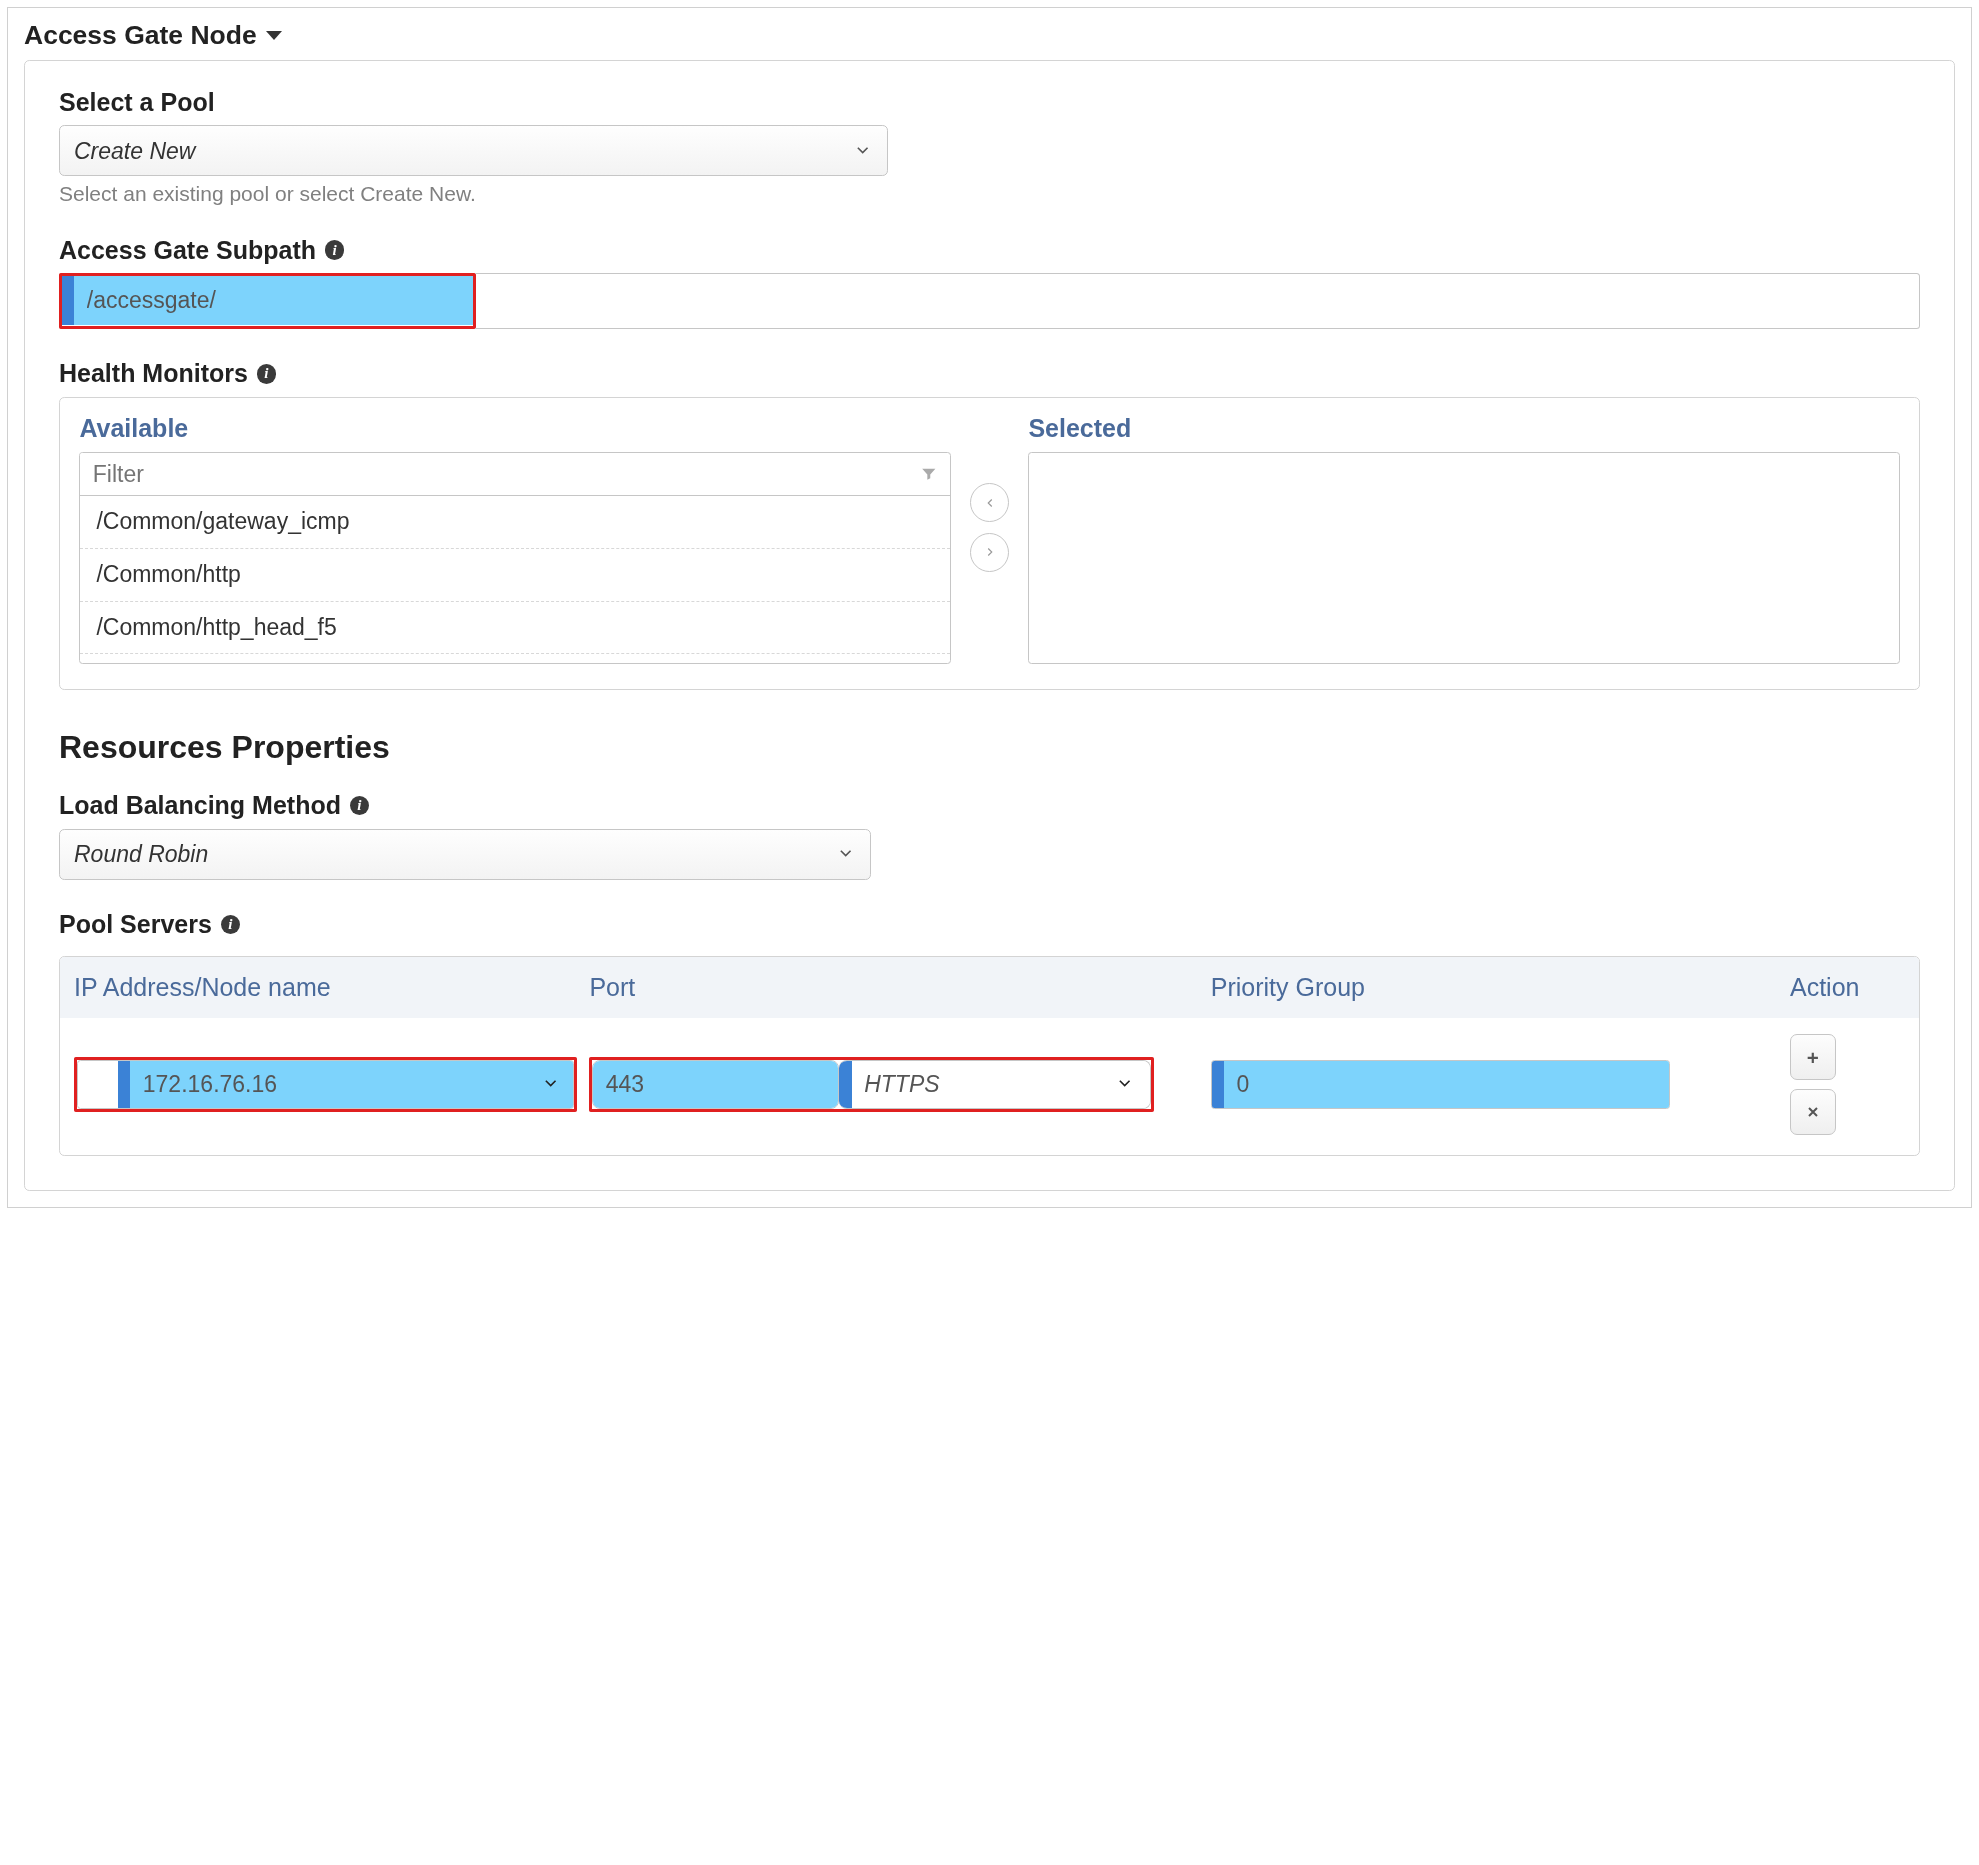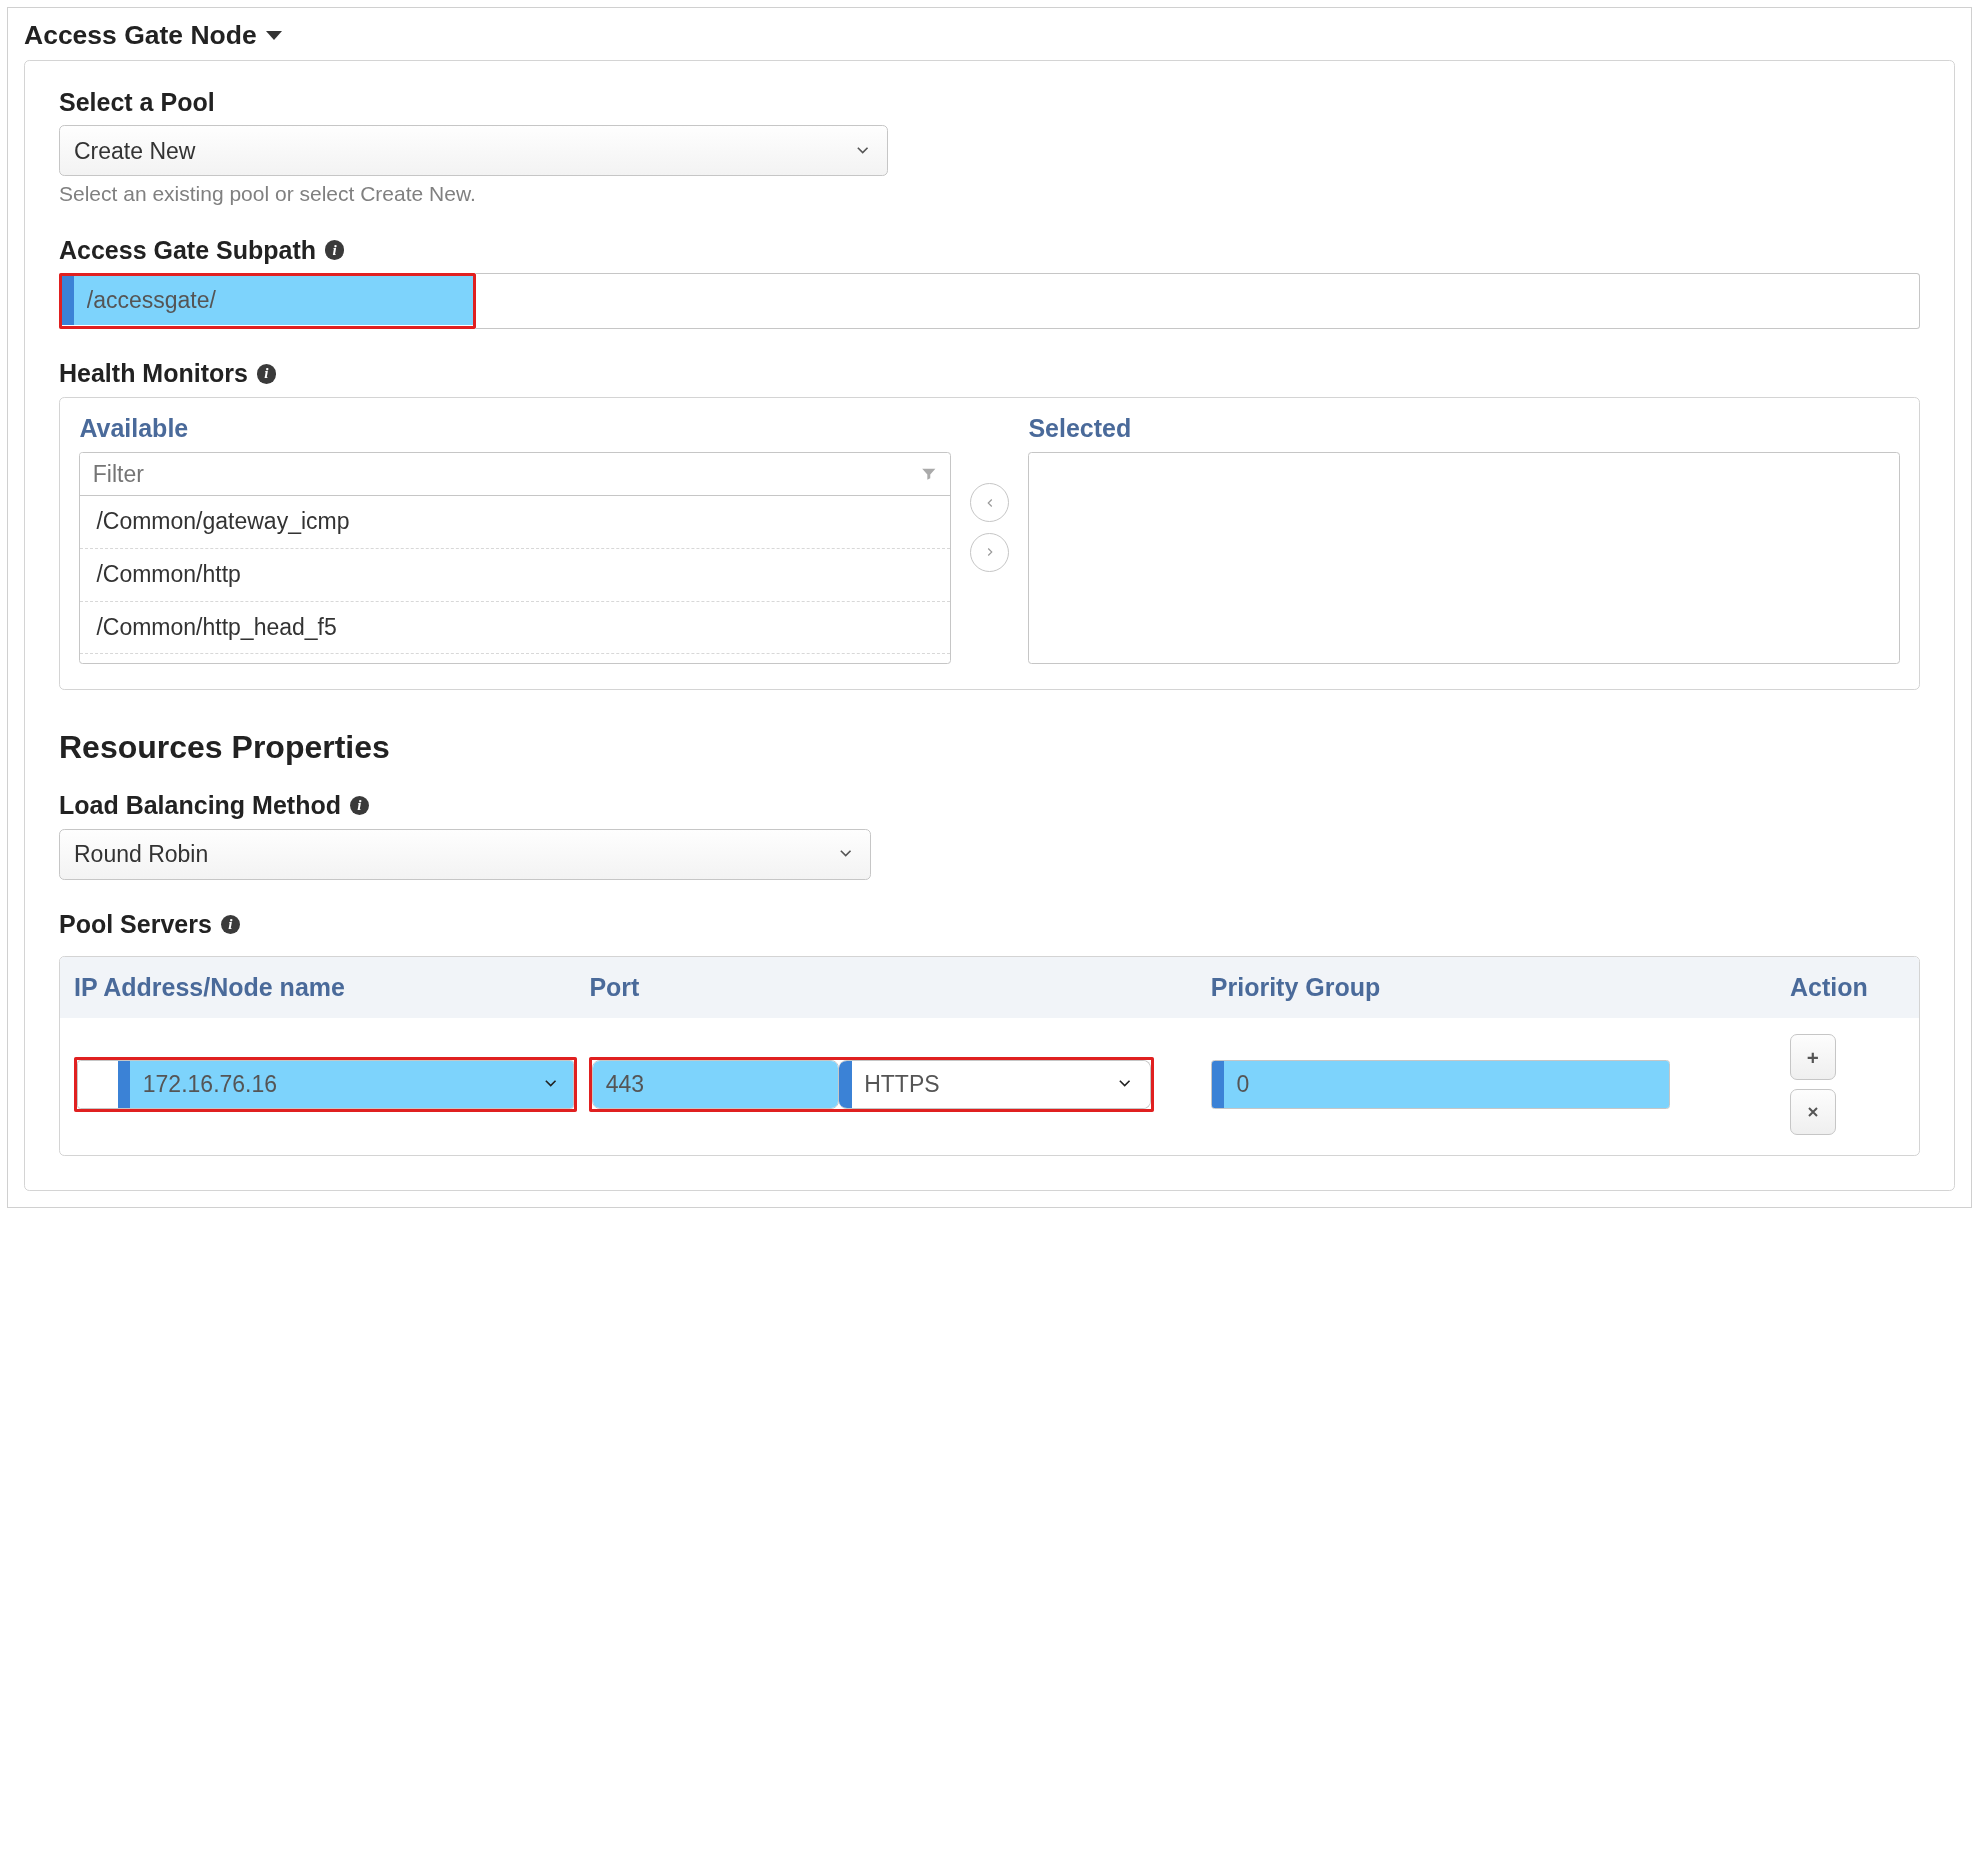--- a/index.html
+++ b/index.html
@@ -69,20 +69,21 @@
   select.form-select, .fake-select, input.form-input {
     width: 100%;
     height: 51px;
     border: 0.9px solid #c6c6c6;
     border-radius: 5.3px;
     background: #fff;
     padding: 0 14px;
     font-size: 23px;
     color: #333;
     appearance: none;
+    font-style: italic;
     -webkit-appearance: none;
   }
   select.form-select, .fake-select {
     background: linear-gradient(#fefefe,#f3f3f3);
   }
   .select-chevron {
     position: absolute;
     right: 16px; top: 50%;
     transform: translateY(-50%);
     pointer-events: none;
@@ -199,21 +200,21 @@
     border: 1.8px solid #d4d4d4;
     border-radius: 5.3px;
     overflow: hidden;
   }
   .servers-head {
     background: #f1f4f8;
     display: flex;
     padding: 16px 14px;
     gap: 12.4px;
     color: #4a6a9a;
-    font-weight: 700;
+    font-weight: 400;
     font-size: 25px;
   }
   .servers-row {
     display: flex;
     padding: 16px 14px 19.4px 14px;
     gap: 12.4px;
     align-items: center;
   }
   .col-ip   { width: 503px; }
   .col-port { width: 565px; }

